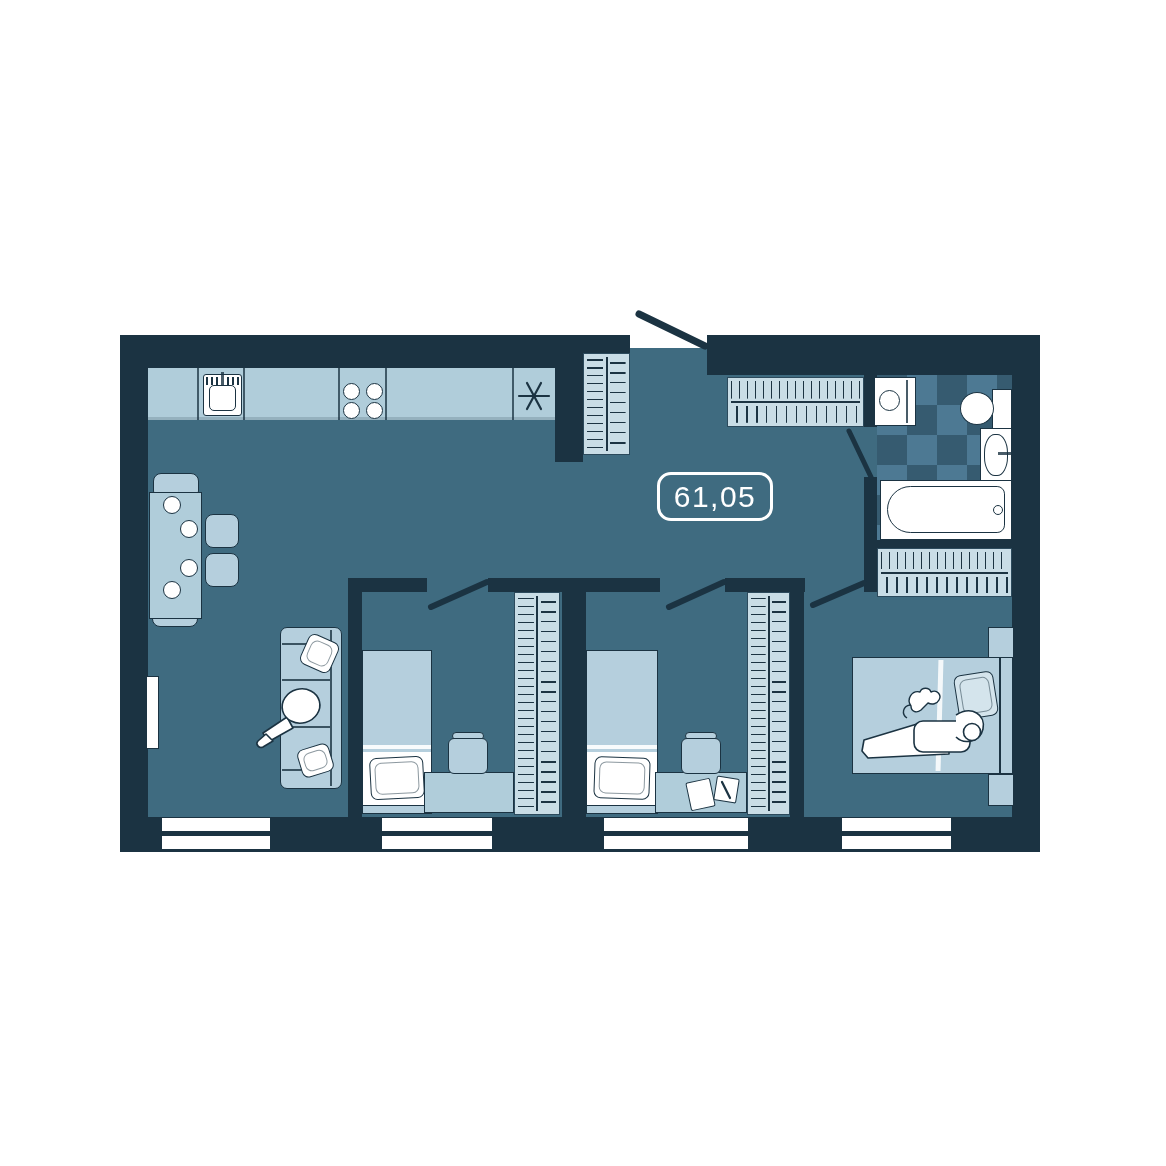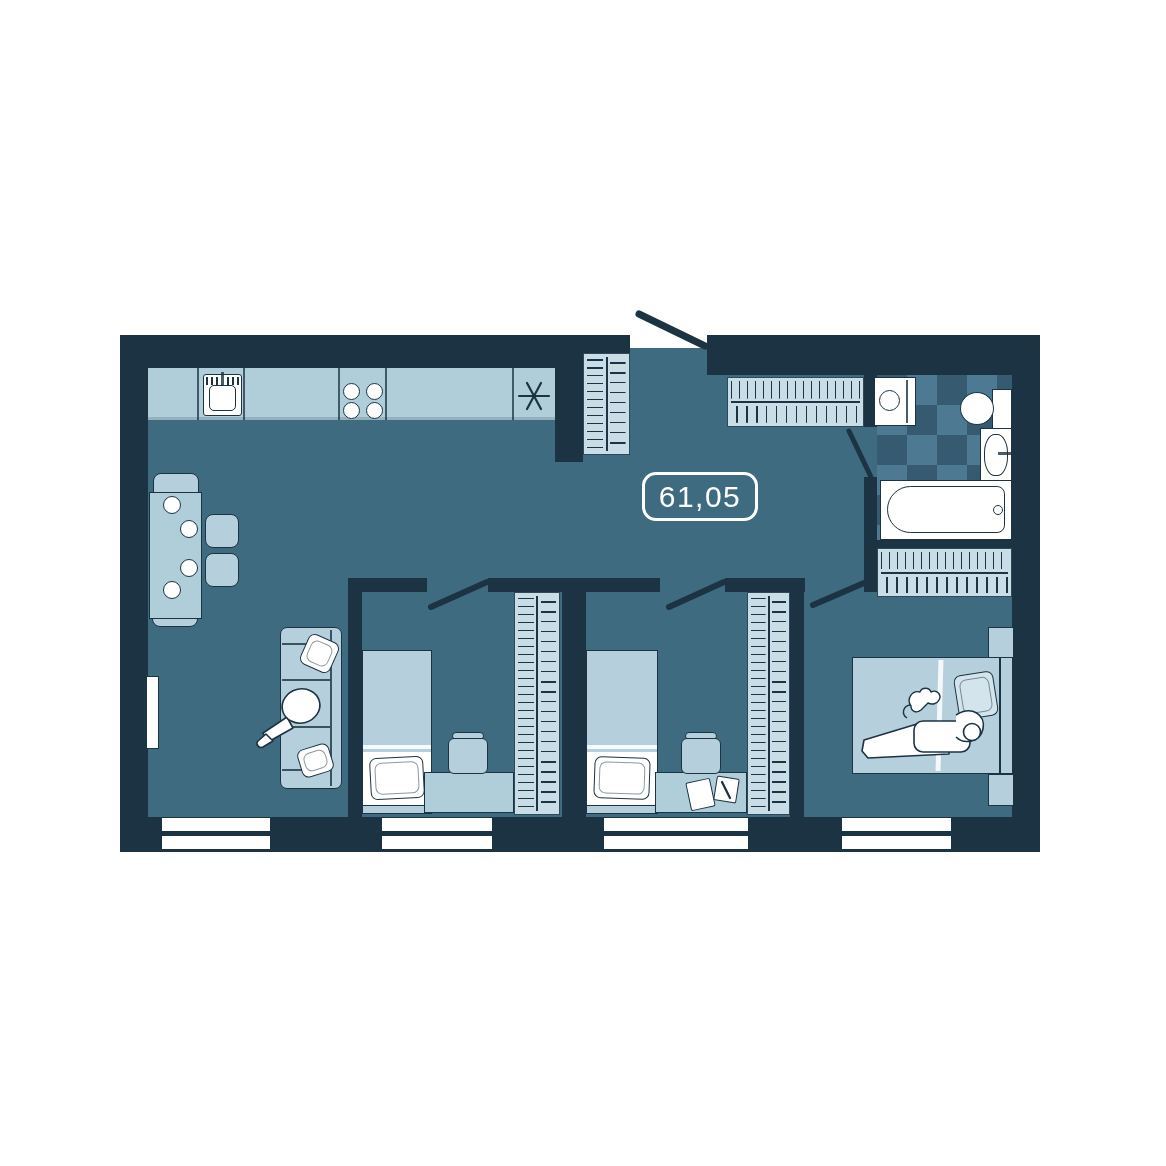--- a/index.html
+++ b/index.html
@@ -26,21 +26,21 @@
      background-image:repeating-linear-gradient(to right,var(--wall,#1b3342) 0 1.5px,transparent 1.5px 8px),
                       repeating-linear-gradient(to right,var(--wall,#1b3342) 0 1.5px,transparent 1.5px 10px);
      background-size:100% 42%,100% 40%;background-position:0 0,5px 100%;background-repeat:no-repeat;}
   .pillow{position:absolute;background:#fff;border:1.5px solid #1b3342;border-radius:7px;box-sizing:border-box;}
   .pillow::after{content:"";position:absolute;inset:4px;border:1.2px solid rgba(27,51,66,.5);border-radius:inherit;}
   .plate{position:absolute;width:18px;height:18px;border-radius:50%;background:#fff;border:1.5px solid #1b3342;box-sizing:border-box;}
   .burner{position:absolute;width:17px;height:17px;border-radius:50%;background:#fff;border:1.5px solid #1b3342;box-sizing:border-box;}
   .chairback{position:absolute;background:var(--furniture,#b5cfdd);border:1.5px solid #1b3342;border-radius:4px;box-sizing:border-box;}
   .paper{position:absolute;background:#fff;border:1.5px solid #1b3342;box-sizing:border-box;border-radius:2px;}
   .hatch-strip{position:absolute;background-image:repeating-linear-gradient(to right,#1b3342 0 1.5px,transparent 1.5px 5px);}
-  #area-badge{position:absolute;left:642px;top:472px;width:110px;height:43px;border:3.5px solid #fff;
+  #area-badge{position:absolute;left:657px;top:472px;width:110px;height:43px;border:3.5px solid #fff;
      border-radius:14px;color:#fff;display:flex;align-items:center;justify-content:center;
      font-size:30px;letter-spacing:1.5px;font-weight:400;}
   svg.overlay{position:absolute;left:0;top:0;pointer-events:none;}
 </style>
 </head>
 <body>
 
 <div id="canvas">
 
   <div class="floor" style="left:148px;top:348px;width:864px;height:469px;"></div>

